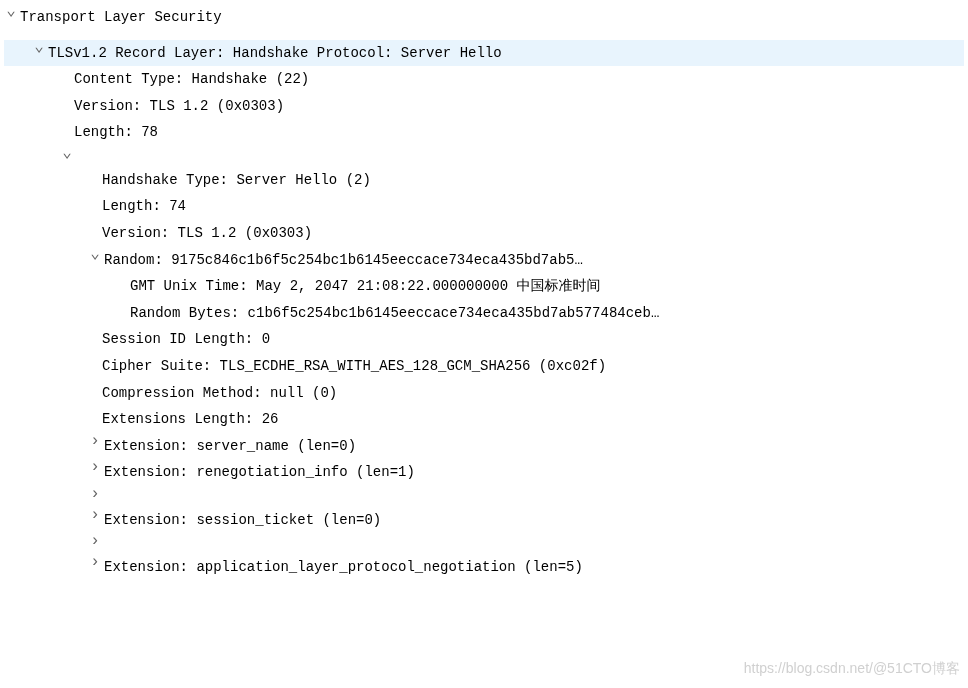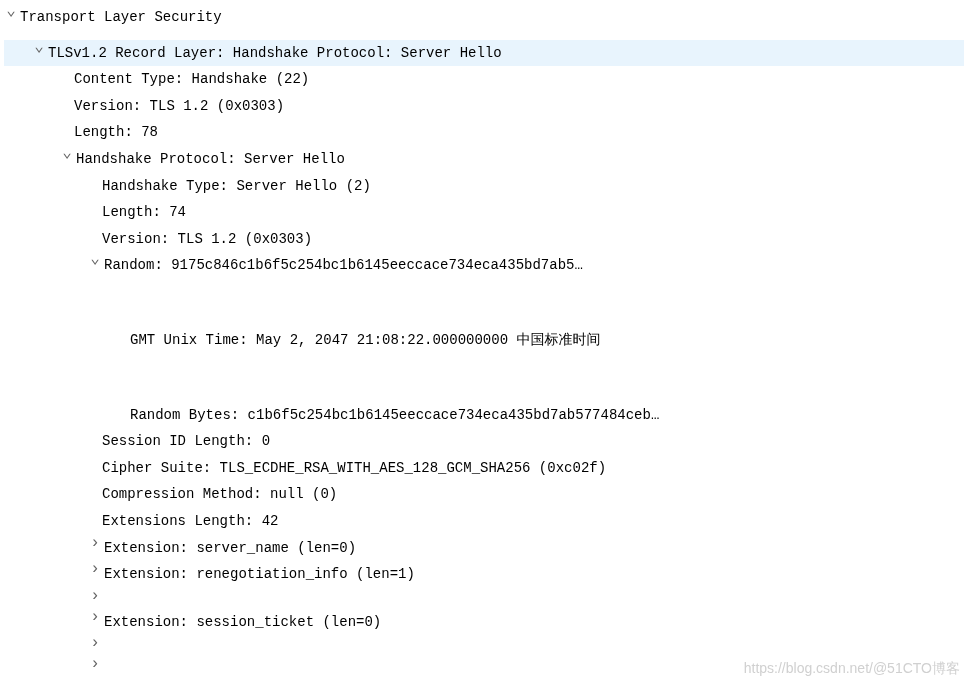--- a/index.html
+++ b/index.html
@@ -47,21 +47,21 @@
       transform: translateY(-1px);
     }
     .no-chevron {
       display: inline-block;
       width: 14px;
     }
     .indent-0 { padding-left: 0px; }
     .indent-1 { padding-left: 28px; margin-top: 9px; }
     .indent-2 { padding-left: 56px; }
     .indent-3 { padding-left: 84px; }
-    .indent-4 { padding-left: 112px; margin-top: 48px; }
+    .indent-4 { padding-left: 112px; }
     .selected {
       background: #e8f4fd;
     }
     .watermark {
       position: absolute;
       bottom: 6px;
       right: 8px;
       color: #d0d0d0;
       font-size: 14px;
       font-family: sans-serif;
@@ -90,21 +90,20 @@
   <span>Version: TLS 1.2 (0x0303)</span>
 </div>
 
 <div class="tree-item indent-2">
   <span class="no-chevron"></span>
   <span>Length: 78</span>
 </div>
 
 <div class="tree-item indent-2">
   <span class="chevron chevron-down"></span>
-  <span>Handshake Protocol: Server Hello</span>
 </div>
 
 <div class="tree-item indent-3">
   <span class="no-chevron"></span>
   <span>Handshake Type: Server Hello (2)</span>
 </div>
 
 <div class="tree-item indent-3">
   <span class="no-chevron"></span>
   <span>Length: 74</span>
@@ -140,21 +139,21 @@
   <span>Cipher Suite: TLS_ECDHE_RSA_WITH_AES_128_GCM_SHA256 (0xc02f)</span>
 </div>
 
 <div class="tree-item indent-3">
   <span class="no-chevron"></span>
   <span>Compression Method: null (0)</span>
 </div>
 
 <div class="tree-item indent-3">
   <span class="no-chevron"></span>
-  <span>Extensions Length: 42</span>
+  <span>Extensions Length: 26</span>
 </div>
 
 <div class="tree-item indent-3">
   <span class="chevron chevron-right"></span>
   <span>Extension: server_name (len=0)</span>
 </div>
 
 <div class="tree-item indent-3">
   <span class="chevron chevron-right"></span>
   <span>Extension: renegotiation_info (len=1)</span>
@@ -168,15 +167,16 @@
   <span class="chevron chevron-right"></span>
   <span>Extension: session_ticket (len=0)</span>
 </div>
 
 <div class="tree-item indent-3">
   <span class="chevron chevron-right"></span>
 </div>
 
 <div class="tree-item indent-3">
   <span class="chevron chevron-right"></span>
+  <span>Extension: application_layer_protocol_negotiation (len=5)</span>
 </div>
 
 <div class="watermark">https://blog.csdn.net/@51CTO博客</div>
 
 </body></html>

